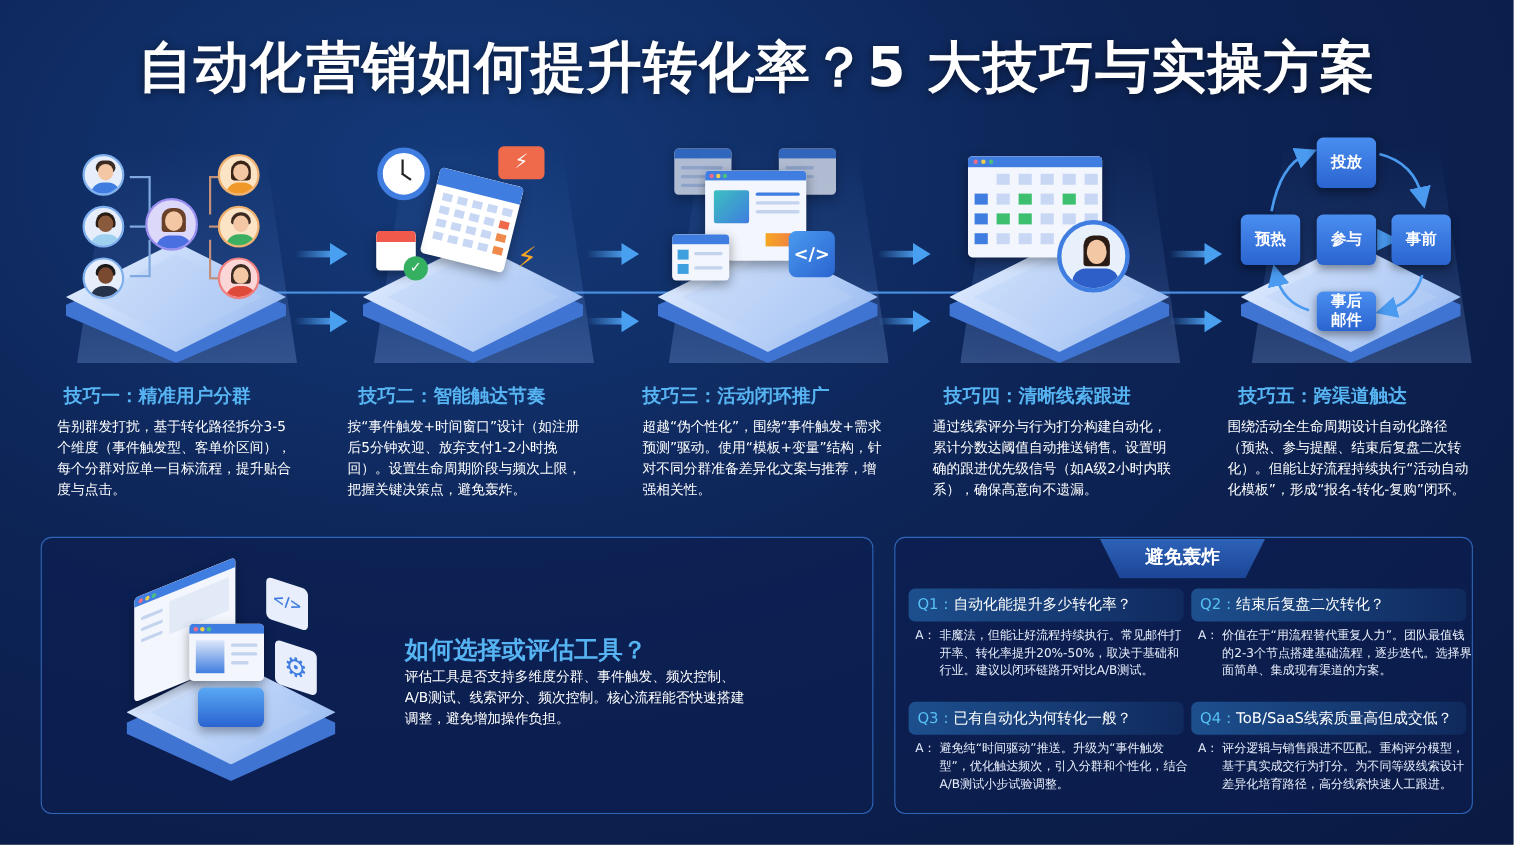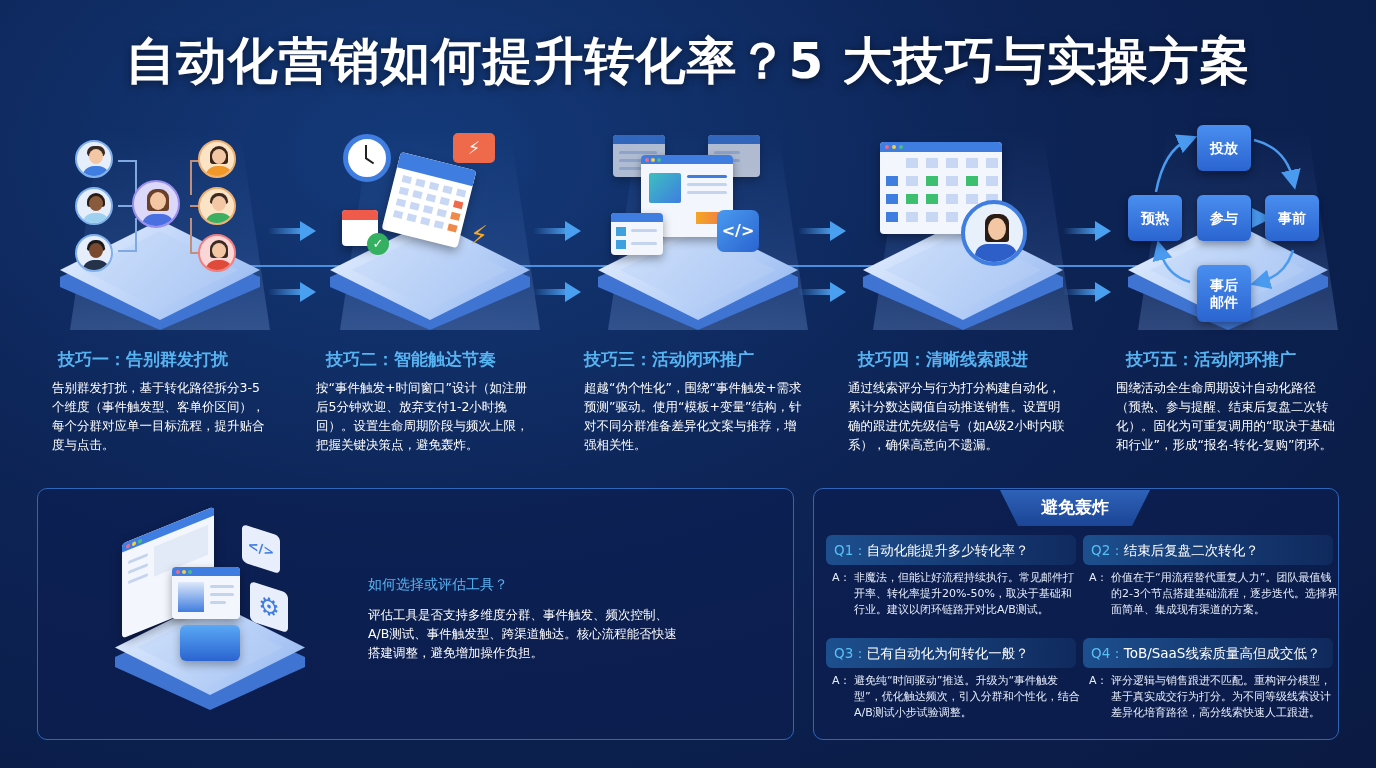--- a/index.html
+++ b/index.html
@@ -43,21 +43,21 @@
 
   .win { position: absolute; background: #f3f6fd; border-radius: 4px; box-shadow: 0 4px 10px rgba(0,0,0,0.35); overflow: hidden; }
   .win .bar { height: 9px; background: #3f7de0; position: relative; }
   .win .bar i { position: absolute; top: 3px; width: 4px; height: 4px; border-radius: 50%; }
   .line { position: absolute; height: 3px; background: #c4d4ef; border-radius: 2px; }
 
   .tip-title { position: absolute; top: 348px; font-size: 17px; font-weight: bold; color: #57b4f2; white-space: nowrap; }
   .tip-desc { position: absolute; top: 378px; font-size: 12.5px; line-height: 19px; color: #fff; width: 220px; }
 
   .panel { position: absolute; border: 1px solid #3066b8; border-radius: 10px; background: rgba(12,30,80,0.55); }
-  .tools-title { position: absolute; left: 368px; top: 576px; font-size: 14px; font-weight: normal; color: #57b4f2; }
+  .tools-title { position: absolute; left: 368px; top: 576px; font-size: 22px; font-weight: bold; color: #57b4f2; }
   .tools-desc { position: absolute; left: 368px; top: 605px; font-size: 12.5px; line-height: 19px; width: 320px; }
 
   .faq-tab { position: absolute; left: 1000px; top: 490px; width: 150px; height: 36px;
     background: linear-gradient(180deg, #2d62b8, #1c4596); clip-path: polygon(0 0, 100% 0, 88% 100%, 12% 100%);
     border-radius: 0 0 6px 6px; text-align: center; line-height: 34px; font-size: 17px; font-weight: bold; }
   .faq-q { position: absolute; height: 30px; border-radius: 6px; background: linear-gradient(90deg, #1d4f8e, rgba(29,79,142,0.25));
     font-size: 13.5px; line-height: 30px; padding-left: 8px; width: 250px; white-space: nowrap; }
   .faq-q .qn { color: #57c0f4; }
   .faq-a { position: absolute; font-size: 11px; line-height: 16px; width: 250px; color: #e8eefc; display: flex; }
   .faq-a .lbl { flex: 0 0 22px; }
@@ -310,38 +310,38 @@
     <path d="M48,72 Q56,30 80,20" stroke="#4a9af0" stroke-width="2.5" fill="none" marker-end="url(#ah)"></path>
     <path d="M146,20 Q178,28 185,60" stroke="#4a9af0" stroke-width="2.5" fill="none" marker-end="url(#ah)"></path>
     <path d="M185,130 Q178,155 152,162" stroke="#4a9af0" stroke-width="2.5" fill="none" marker-end="url(#ah)"></path>
     <path d="M82,162 Q58,155 52,130" stroke="#4a9af0" stroke-width="2.5" fill="none" marker-end="url(#ah)"></path>
     <path d="M144,98 L154,98" stroke="#4a9af0" stroke-width="2.5" fill="none" marker-end="url(#ah)"></path>
   </svg>
   <div class="cyc-node" style="left:89px;top:5px">投放</div>
   <div class="cyc-node" style="left:20px;top:75px">预热</div>
   <div class="cyc-node" style="left:89px;top:75px">参与</div>
   <div class="cyc-node" style="left:157px;top:75px">事前</div>
-  <div class="cyc-node" style="left:89px;top:145px;height:57px;white-space:pre">事后
+  <div class="cyc-node" style="left:89px;top:145px;height:36px;white-space:pre">事后
 邮件</div>
 </div>
 
-<div class="tip-title" style="left:58px">技巧一：告别群发打扰</div>
+<div class="tip-title" style="left:58px">技巧一：精准用户分群</div>
 <div class="tip-desc" style="left:52px">告别群发打扰，基于转化路径拆分3-5个维度（事件触发型、客单价区间），每个分群对应单一目标流程，提升贴合度与点击。</div>
 
 <div class="tip-title" style="left:326px">技巧二：智能触达节奏</div>
 <div class="tip-desc" style="left:316px">按“事件触发+时间窗口”设计（如注册后5分钟欢迎、放弃支付1-2小时挽回）。设置生命周期阶段与频次上限，把握关键决策点，避免轰炸。</div>
 
 <div class="tip-title" style="left:584px">技巧三：活动闭环推广</div>
 <div class="tip-desc" style="left:584px">超越“伪个性化”，围绕“事件触发+需求预测”驱动。使用“模板+变量”结构，针对不同分群准备差异化文案与推荐，增强相关性。</div>
 
 <div class="tip-title" style="left:858px">技巧四：清晰线索跟进</div>
 <div class="tip-desc" style="left:848px">通过线索评分与行为打分构建自动化，累计分数达阈值自动推送销售。设置明确的跟进优先级信号（如A级2小时内联系），确保高意向不遗漏。</div>
 
-<div class="tip-title" style="left:1126px">技巧五：活动闭环推广</div>
-<div class="tip-desc" style="left:1116px">围绕活动全生命周期设计自动化路径（预热、参与提醒、结束后复盘二次转化）。固化为可重复调用的“取决于基础和行业”，形成“报名-转化-复购”闭环。</div>
+<div class="tip-title" style="left:1126px">技巧五：跨渠道触达</div>
+<div class="tip-desc" style="left:1116px">围绕活动全生命周期设计自动化路径（预热、参与提醒、结束后复盘二次转化）。但能让好流程持续执行“活动自动化模板”，形成“报名-转化-复购”闭环。</div>
 
 <div class="panel" style="left:37px;top:488px;width:757px;height:252px"></div>
 <div style="position:absolute;left:110px;top:505px;width:200px;height:200px">
   <div class="platform" style="left:5px;top:95px;width:190px;height:95px">
       <div class="side" style="width:190px"></div>
       <div class="top" style="width:190px;height:95px">
         <div class="inner" style="width:146px;height:73px"></div>
       </div>
     </div>
   <div class="win" style="left:12px;top:20px;width:92px;height:95px;transform:skewY(-22deg)">
@@ -364,21 +364,21 @@
     <div style="position:absolute;left:6px;top:15px;width:26px;height:30px;background:linear-gradient(180deg,#dde8fa,#3f7de0)"></div>
     <div class="line" style="left:38px;top:18px;width:24px"></div>
       <div class="line" style="left:38px;top:26px;width:24px"></div>
       <div class="line" style="left:38px;top:34px;width:16px"></div>
   </div>
   <div style="position:absolute;left:132px;top:25px;width:38px;height:38px;background:#e8eefb;border-radius:5px;color:#3f7de0;font-size:13px;font-weight:bold;text-align:center;line-height:38px;transform:skewY(18deg)">&lt;/&gt;</div>
   <div style="position:absolute;left:140px;top:82px;width:38px;height:40px;background:#e8eefb;border-radius:5px;color:#3f7de0;font-size:24px;text-align:center;line-height:40px;transform:skewY(18deg)">⚙</div>
   <div style="position:absolute;left:70px;top:120px;width:60px;height:36px;background:linear-gradient(180deg,#5aa8f5,#2a64d0);border-radius:6px;box-shadow:0 4px 8px rgba(0,0,0,0.3)"></div>
 </div>
 <div class="tools-title">如何选择或评估工具？</div>
-<div class="tools-desc">评估工具是否支持多维度分群、事件触发、频次控制、A/B测试、事件触发型、跨渠道触达。核心流程能否快速搭建调整，避免增加操作负担。</div>
+<div class="tools-desc">评估工具是否支持多维度分群、事件触发、频次控制、A/B测试、线索评分、频次控制。核心流程能否快速搭建调整，避免增加操作负担。</div>
 
 <div class="panel" style="left:813px;top:488px;width:526px;height:252px"></div>
 <div class="faq-tab">避免轰炸</div>
 
 <div class="faq-q" style="left:826px;top:535px"><span class="qn">Q1：</span><span>自动化能提升多少转化率？</span></div>
 <div class="faq-a" style="left:832px;top:570px">
     <span class="lbl">A：</span>
     <span>非魔法，但能让好流程持续执行。常见邮件打开率、转化率提升20%-50%，取决于基础和行业。建议以闭环链路开对比A/B测试。</span>
   </div>
 

